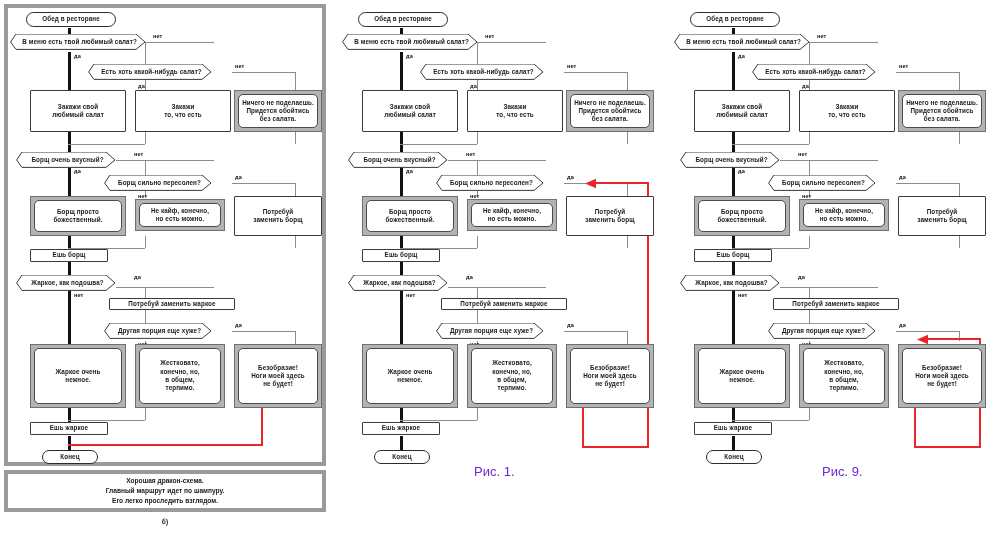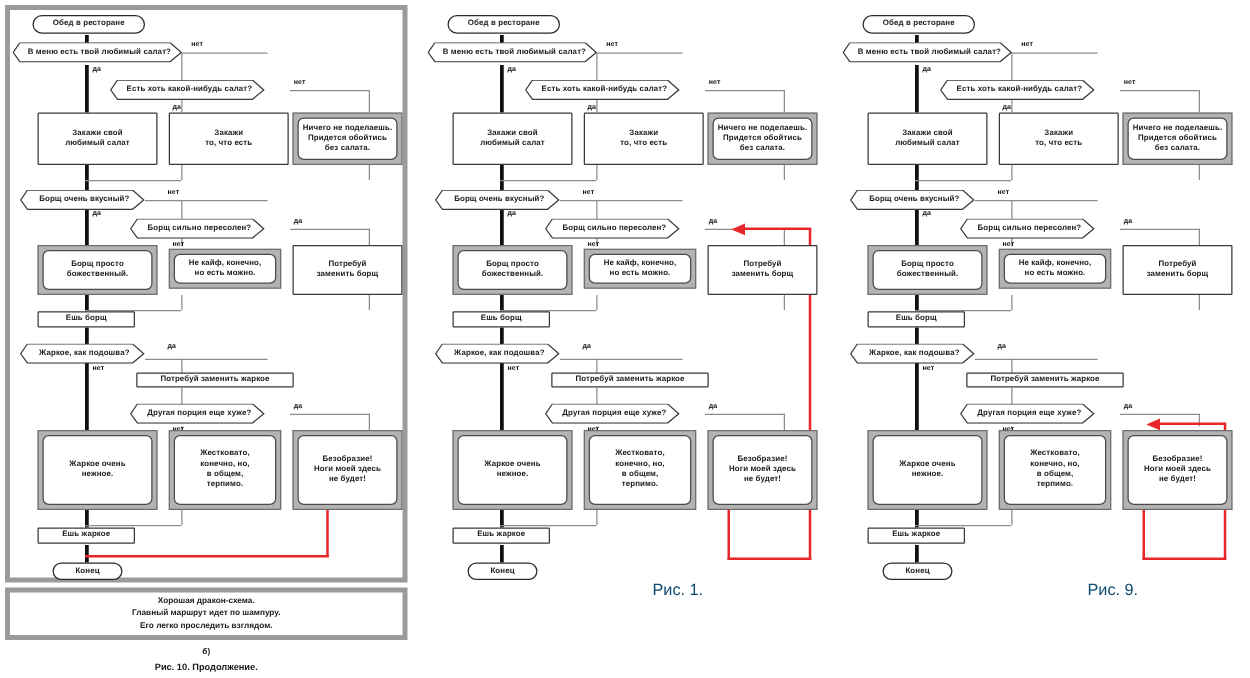--- a/index.html
+++ b/index.html
@@ -75,23 +75,22 @@
   .redarrow{ position:absolute; }
 
   .yn{
     position:absolute;
     font-size:5.6px; font-weight:bold; color:#111;
     letter-spacing:.1px;
   }
 
   .figlabel{
     position:absolute;
-    font-size:13px; color:#0c4a6e;
+    font-size:13px; color:#6d28d9;
     font-family:"Liberation Sans", sans-serif;
-    margin-left:48px;
   }
   .caption-box{
     position:absolute;
     border:4px solid #9a9a9a;
     background:#ffffff;
     display:flex; align-items:center; justify-content:center;
     text-align:center;
   }
   .caption-box .ctext{
     font-size:6.6px; font-weight:bold; color:#1a1a1a;
@@ -273,21 +272,20 @@
       <span>Конец</span>
     </div>
   </div>
 
   <div class="caption-box" style="left:4px; top:470px; width:322px; height:42px;">
     <div class="ctext">Хорошая дракон-схема.
 Главный маршрут идет по шампуру.
 Его легко проследить взглядом.</div>
   </div>
   <div class="subcap" style="left:4px; top:518px; width:322px;">б)</div>
-  <div class="subcap2" style="left:4px; top:529px; width:322px;">Рис. 10. Продолжение.</div>
 
   <div class="diagram" style="left:336px; top:8px; width:324px; height:470px;">
 
     <div class="spine" style="left:64px; top:20px; width:3.4px; height:13px;"></div>
     <div class="spine" style="left:64px; top:44px; width:3.4px; height:38px;"></div>
     <div class="spine" style="left:64px; top:124px; width:3.4px; height:20px;"></div>
     <div class="spine" style="left:64px; top:156px; width:3.4px; height:33px;"></div>
     <div class="spine" style="left:64px; top:228px; width:3.4px; height:13px;"></div>
     <div class="spine" style="left:64px; top:254px; width:3.4px; height:14px;"></div>
     <div class="spine" style="left:64px; top:279px; width:3.4px; height:57px;"></div>

